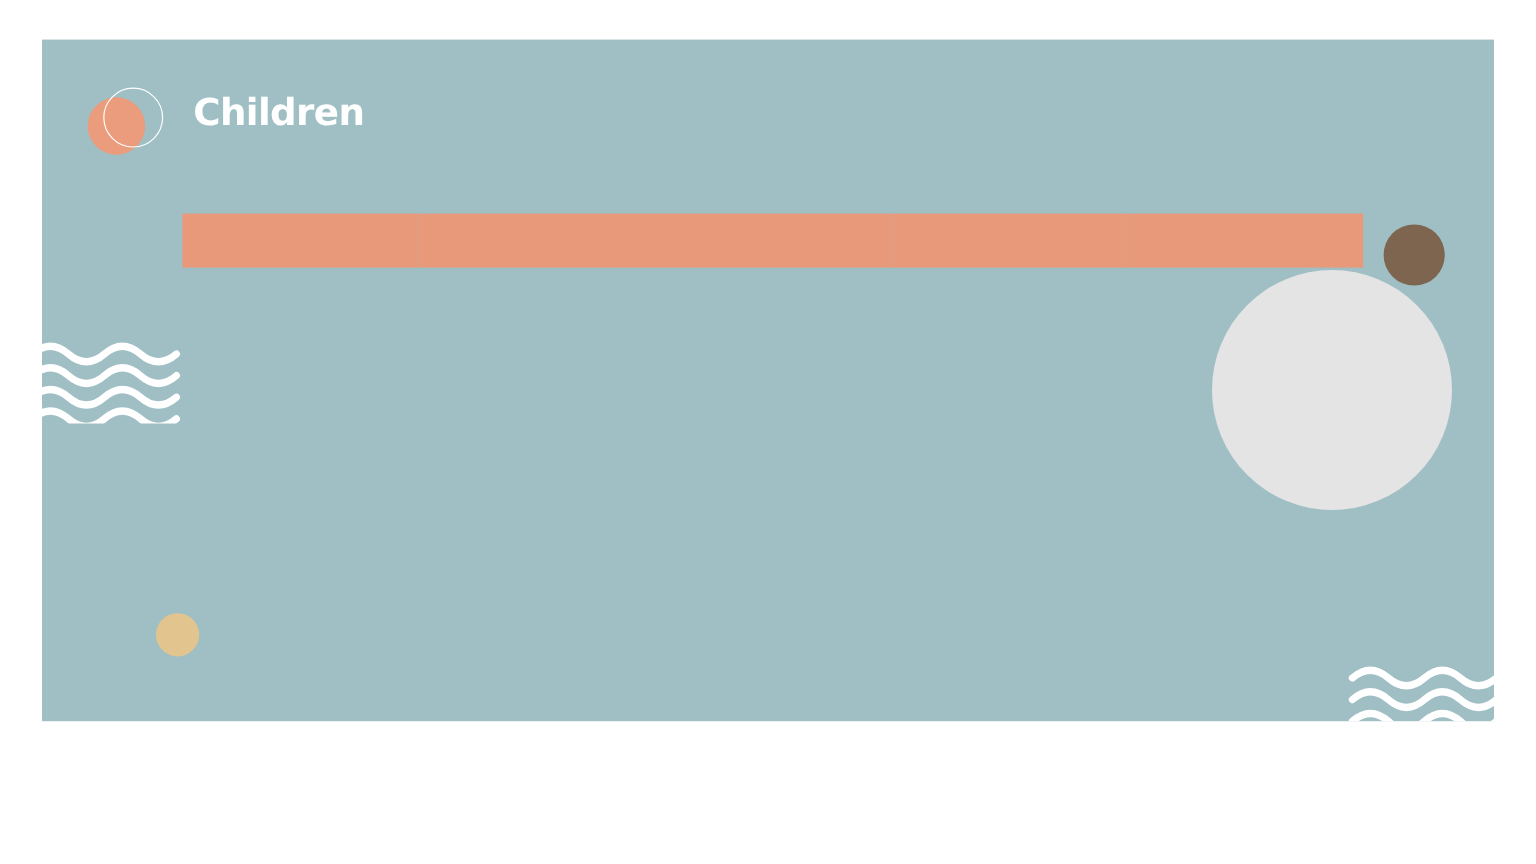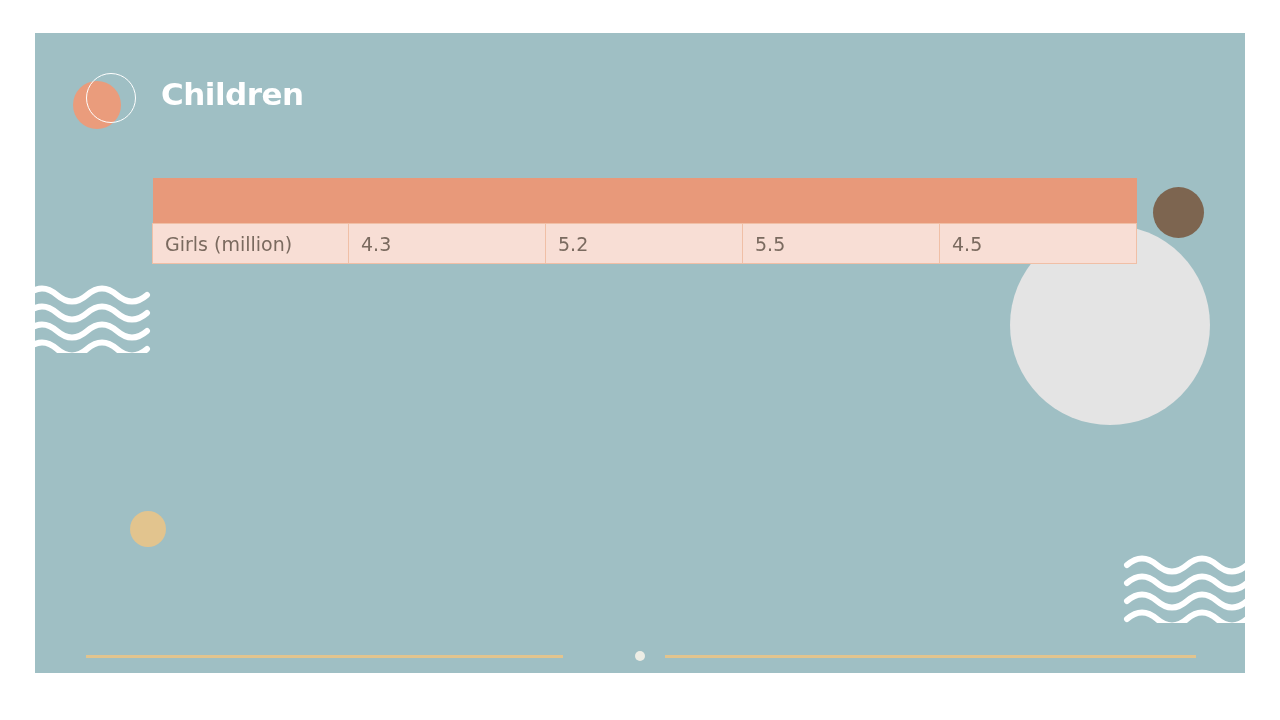--- a/index.html
+++ b/index.html
@@ -13,21 +13,21 @@
     overflow: hidden;
     font-family: "Liberation Sans", sans-serif;
   }
 
   
   #slide {
     position: absolute;
     left: 35px;
     top: 33px;
     width: 1210px;
-    height: 640px;
+    height: 568px;
     background: #9FBFC4;
     overflow: hidden;
   }
 
   
   .shape { position: absolute; }
 
   #gray-circle {
     left: 975px;
     top: 192px;
@@ -199,27 +199,20 @@
     <thead>
       <tr>
         <th></th>
         <th></th>
         <th></th>
         <th></th>
         <th></th>
       </tr>
     </thead>
     <tbody>
-      <tr class="row-a">
-        <td>Girls (million)</td>
-        <td>4.3</td>
-        <td>5.2</td>
-        <td>5.5</td>
-        <td>4.5</td>
-      </tr>
     </tbody>
   </table>
 
   <div id="footer-bar">
     <div class="bar-seg" id="bar-left"></div>
     <div id="bar-dot"></div>
     <div class="bar-seg" id="bar-right"></div>
   </div>
 
 </div>

